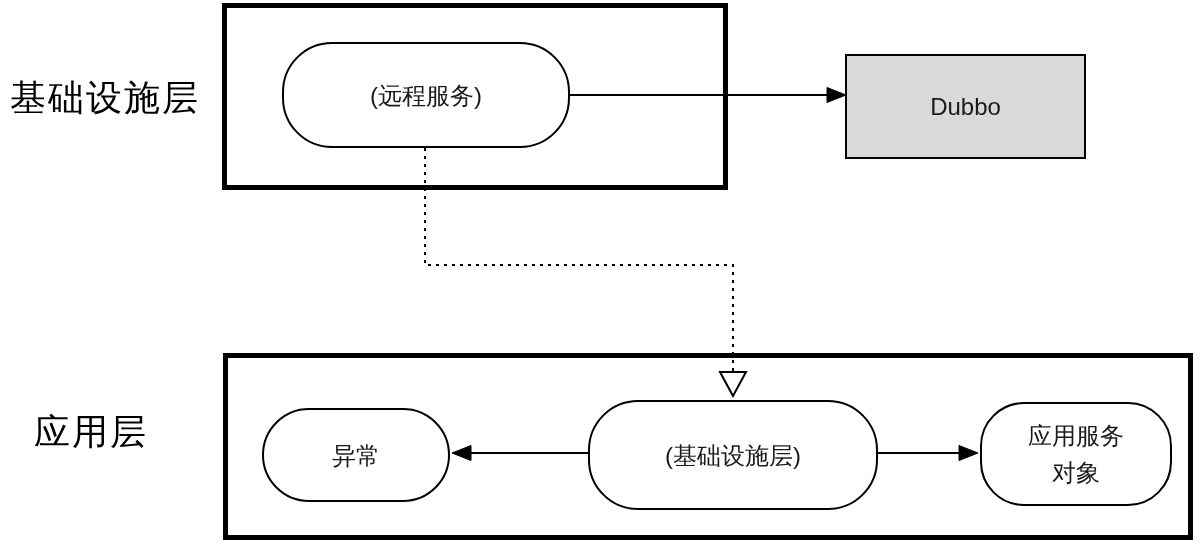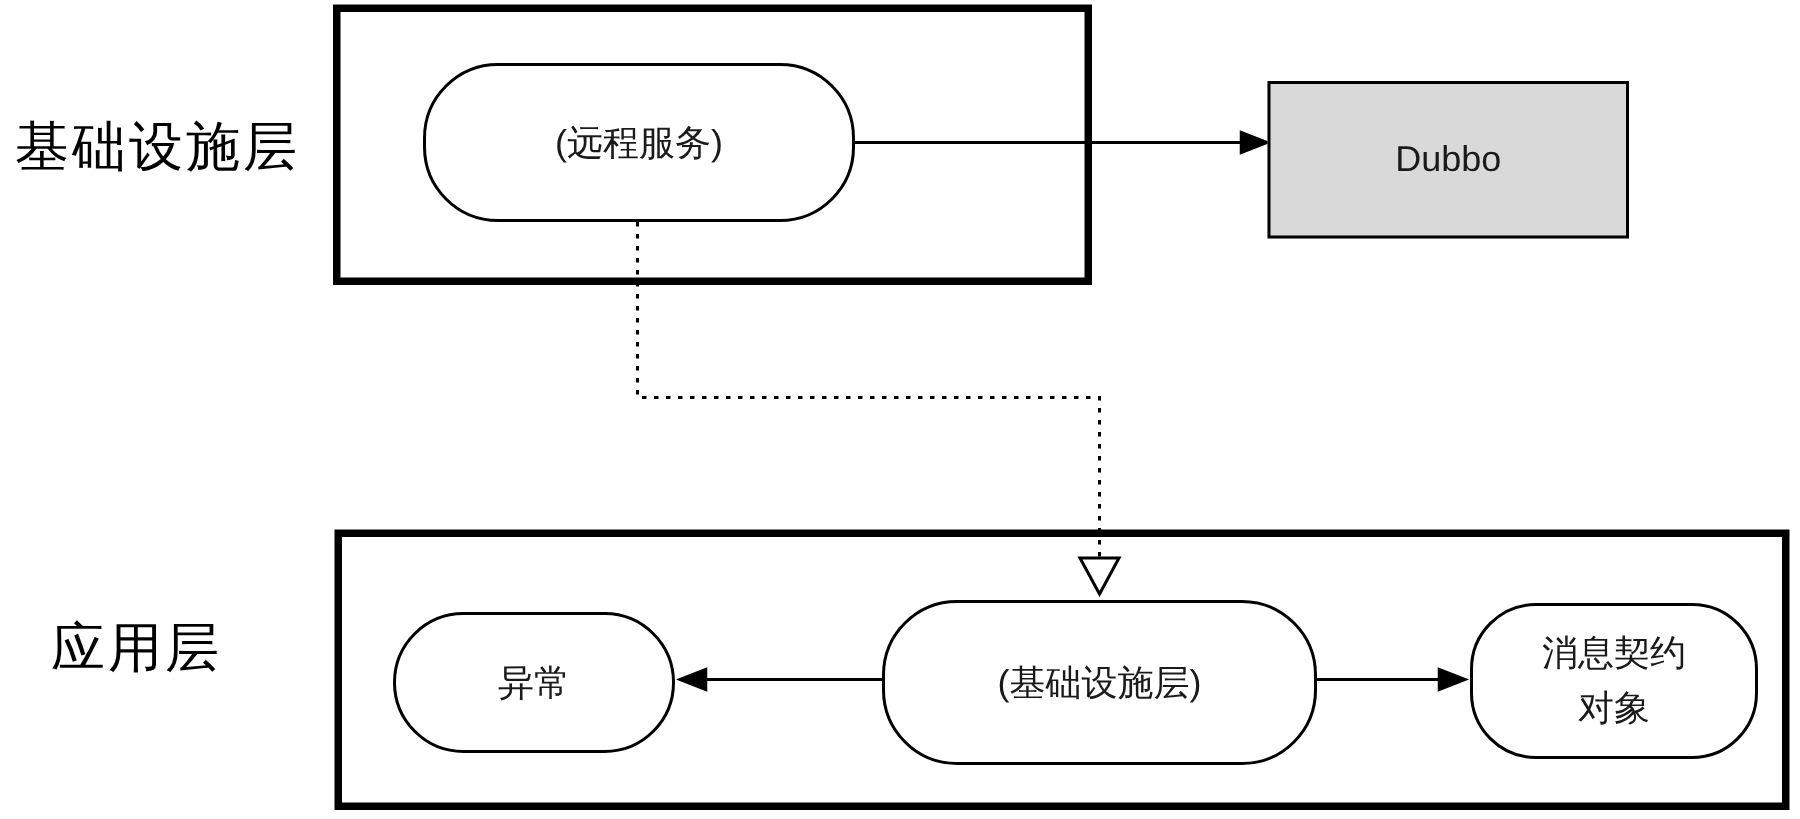--- a/index.html
+++ b/index.html
@@ -123,17 +123,17 @@
 
   <div class="node pill exception">
     <div class="node-line">异常</div>
   </div>
 
   <div class="node pill provider-api">
     <div class="node-line">(基础设施层)</div>
   </div>
 
   <div class="node pill message-contract">
-    <div class="node-line">消息契约</div>
+    <div class="node-line">应用服务</div>
     <div class="node-line">对象</div>
   </div>
 
 </div>
 
 </body></html>

